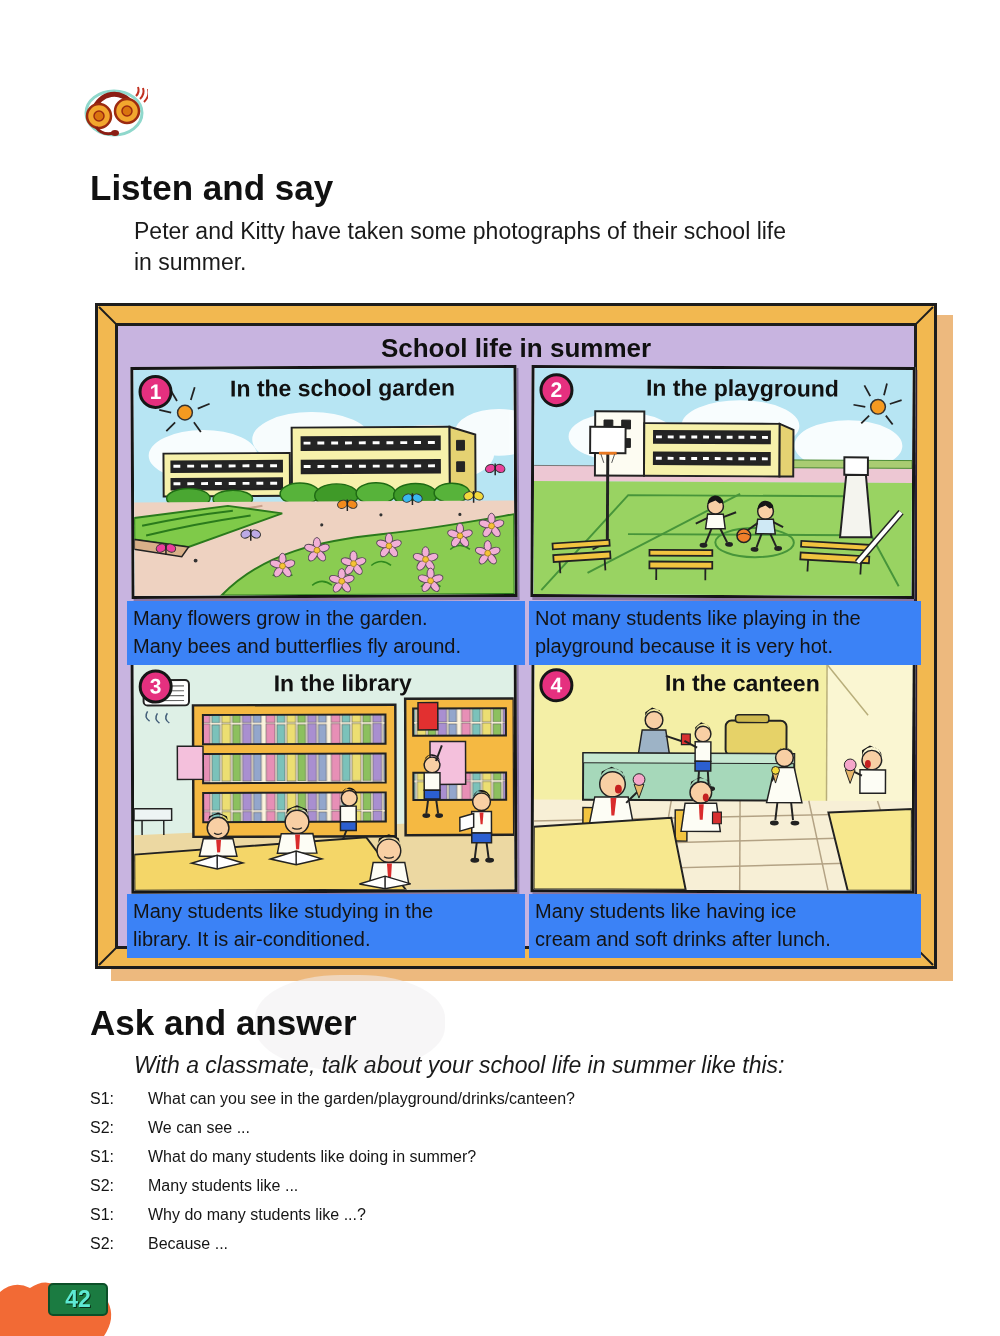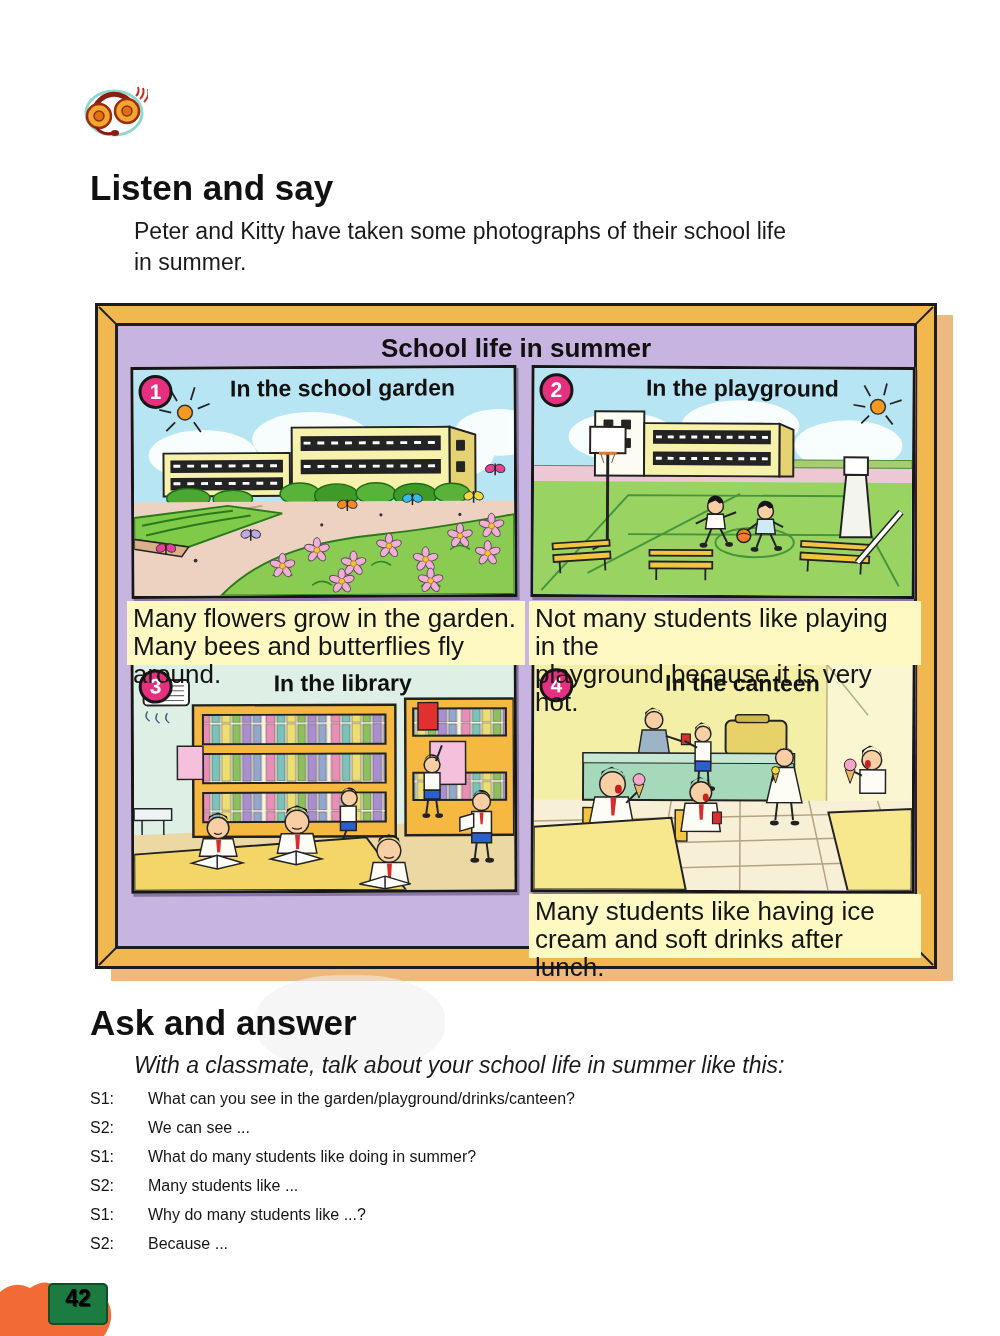--- a/index.html
+++ b/index.html
@@ -21,29 +21,29 @@
   .board-title{position:absolute;left:0;right:0;top:27px;text-align:center;font-size:26px;
                font-weight:bold;color:#101010;}
   .panel{position:absolute;background:#fff;border:3px solid #161616;box-sizing:border-box;
          box-shadow:2px 3px 0 rgba(60,40,90,.45);}
   .scene{position:absolute;inset:0;width:100%;height:100%;}
   .badge{position:absolute;left:5px;top:5px;width:34px;height:34px;border-radius:50%;
          background:#e5307f;border:3px solid #161616;box-sizing:border-box;color:#fff;
          font-size:21px;font-weight:bold;display:flex;align-items:center;justify-content:center;}
   .ptitle{position:absolute;left:44px;right:6px;top:6px;text-align:center;font-size:23px;
           font-weight:bold;color:#111;}
-  .caption{position:absolute;font-size:26px;line-height:28px;color:#141414;background:#fef9c3;
+  .caption{position:absolute;font-size:20px;line-height:28px;color:#141414;background:#3b82f6;
            padding:3px 6px;box-sizing:border-box;height:64px;}
   
   .drow{position:absolute;left:90px;display:flex;font-size:16px;color:#151515;white-space:nowrap;}
   .spk{width:58px;flex:none;}
   
-  .pagenum{position:absolute;left:48px;top:1283px;width:60px;height:42px;background:#1b7b41;
-           border:2px solid #0c4f28;border-radius:5px;box-sizing:border-box;color:#000000;
-           font-size:23px;font-weight:bold;display:flex;align-items:flex-start;justify-content:center;
+  .pagenum{position:absolute;left:48px;top:1283px;width:60px;height:33px;background:#1b7b41;
+           border:2px solid #0c4f28;border-radius:5px;box-sizing:border-box;color:#5eead4;
+           font-size:23px;font-weight:bold;display:flex;align-items:center;justify-content:center;
            text-shadow:1px 1px 0 #083018;}
   .blob{position:absolute;left:0;top:1272px;width:120px;height:64px;}
   .wm{position:absolute;background:#f0eff0;opacity:.55;border-radius:45%;}
 </style>
 </head>
 <body>
 
 <div class="page">
 
   <svg class="hp-icon" viewBox="0 0 66 62">
@@ -509,20 +509,24 @@
     </div>
 
     <div class="caption" style="left:29px;top:295px;width:398px">
       <span>Many flowers grow in the garden.</span><br>
       <span>Many bees and butterflies fly around.</span>
     </div>
     <div class="caption" style="left:431px;top:295px;width:392px">
       <span>Not many students like playing in the</span><br>
       <span>playground because it is very hot.</span>
     </div>
+    <div class="caption" style="left:29px;top:588px;width:398px">
+      <span>Many students like studying in the</span><br>
+      <span>library. It is air-conditioned.</span>
+    </div>
     <div class="caption" style="left:431px;top:588px;width:392px">
       <span>Many students like having ice</span><br>
       <span>cream and soft drinks after lunch.</span>
     </div>
   </div>
 
   <div class="wm" style="left:255px;top:975px;width:190px;height:95px"></div>
 
   <div class="sec-heading" style="top:1003px">Ask and answer</div>
   <div class="body-text italic" style="top:1050px">With a classmate, talk about your school life in summer like this:</div>

